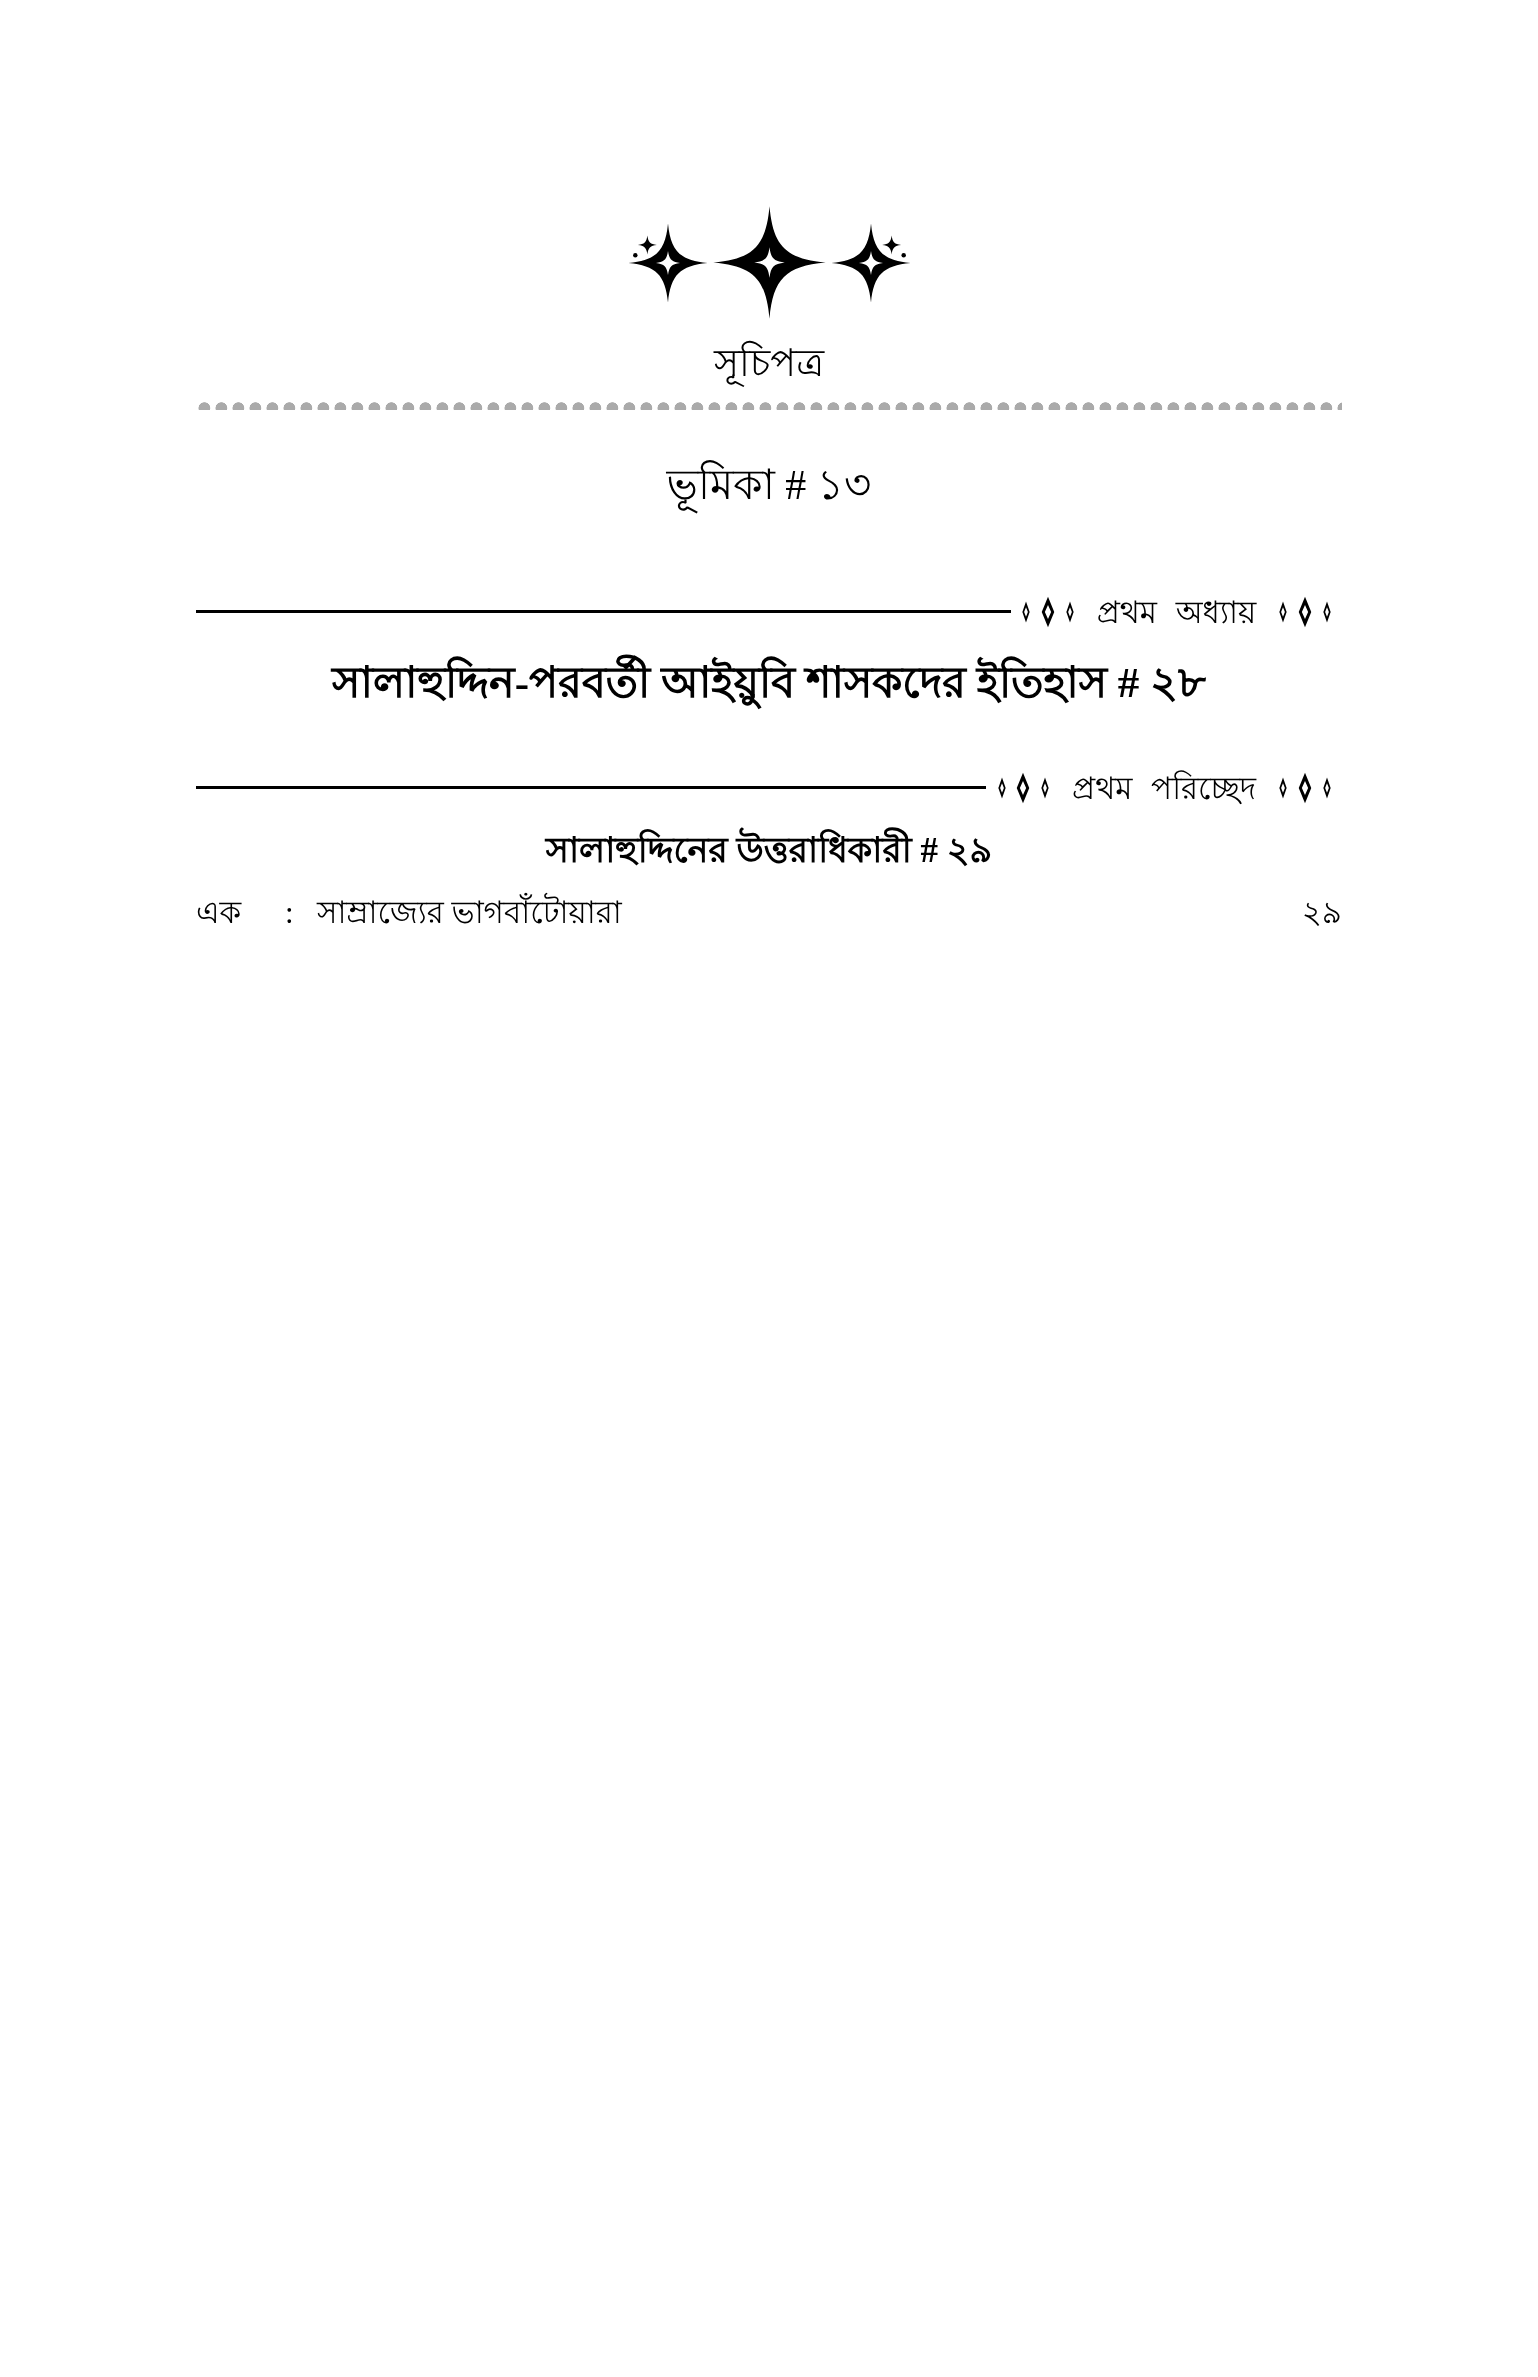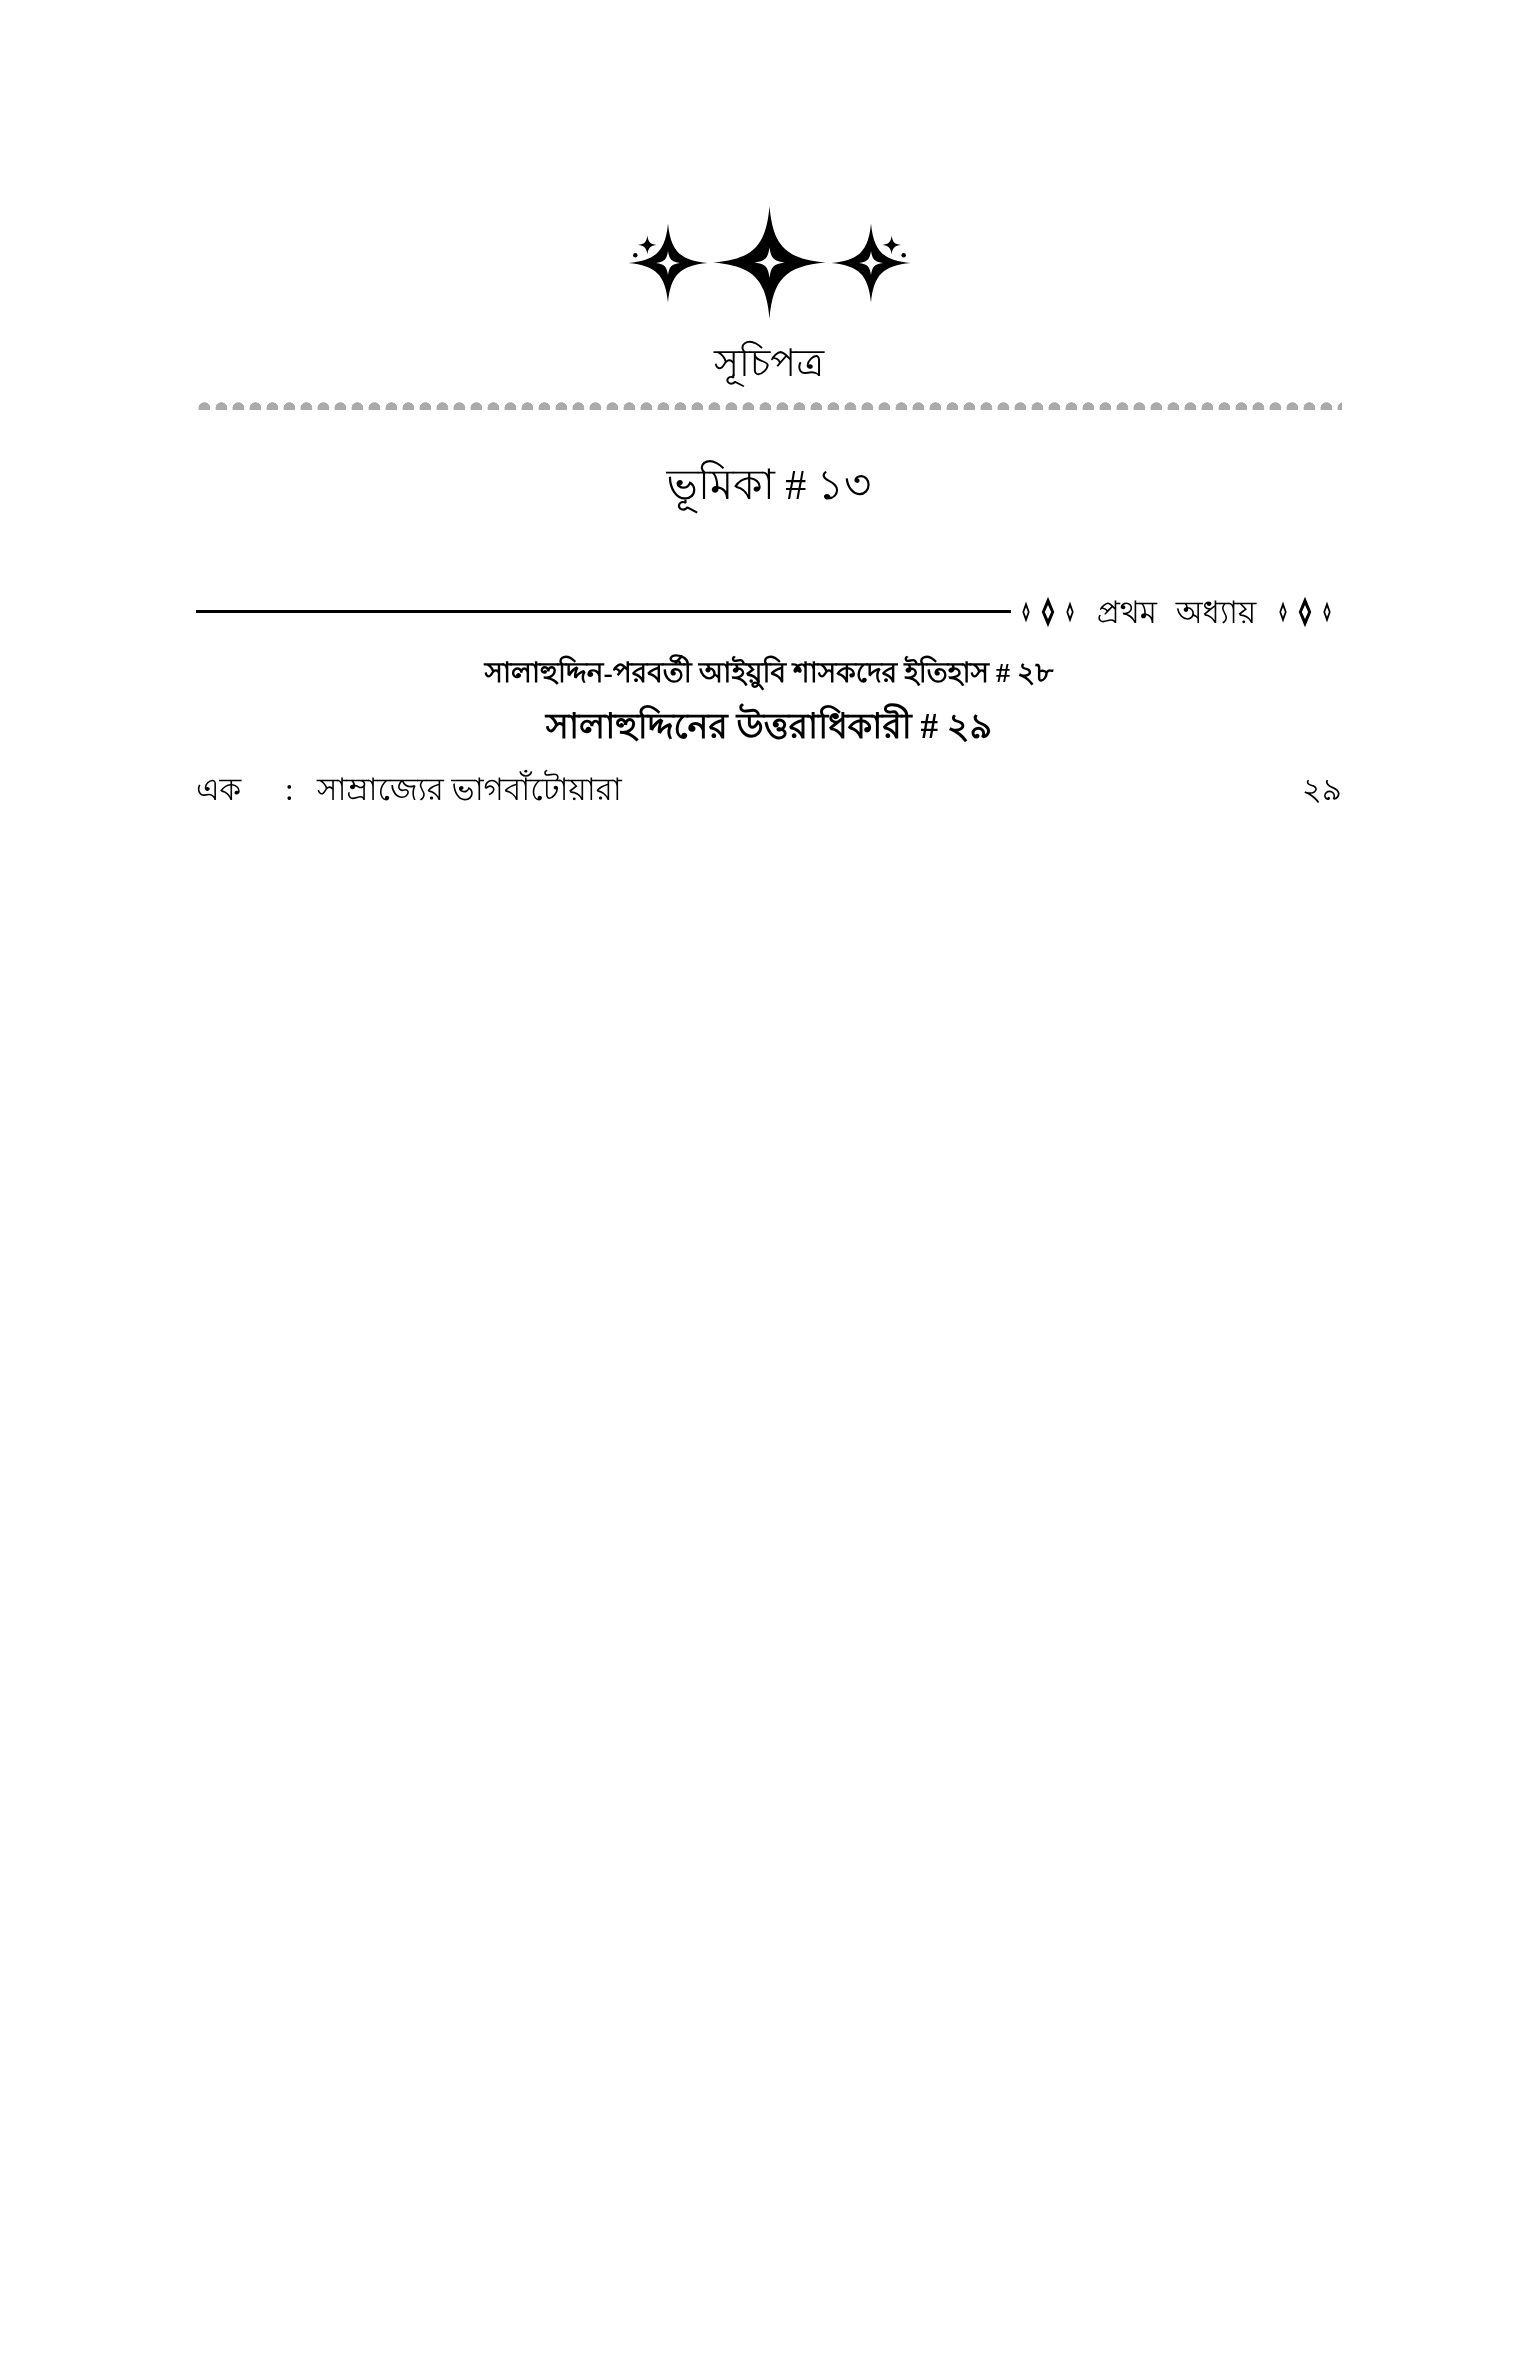--- a/index.html
+++ b/index.html
@@ -101,21 +101,21 @@
     top: 1.9px;
   }
 
   .chapter-divider { margin-top: 73px; }
   .section-divider { margin-top: 52px; }
 
   
   .chapter-title {
     margin-top: 17px;
     text-align: center;
-    font-size: 28px;
+    font-size: 43px;
     font-weight: bold;
     line-height: 1.28;
   }
   .section-title {
     margin-top: 15px;
     text-align: center;
     font-size: 35px;
     font-weight: bold;
     line-height: 1.28;
   }
@@ -198,20 +198,47 @@
         </svg>
       <svg width="16" height="24" viewBox="0 0 30 46">
           <path d="M15 3 L22 23 L15 43 L8 23 Z M15 14 L18.6 23 L15 32 L11.4 23 Z" fill="#000" fill-rule="evenodd"></path>
         </svg>
     </span>
     <span class="rule short"></span>
   </div>
 
   <div class="chapter-title">সালাহুদ্দিন-পরবর্তী আইয়ুবি শাসকদের ইতিহাস # ২৮</div>
 
+  <div class="divider section-divider">
+    <span class="rule"></span>
+    <span class="orn">
+      <svg width="16" height="24" viewBox="0 0 30 46">
+          <path d="M15 3 L22 23 L15 43 L8 23 Z M15 14 L18.6 23 L15 32 L11.4 23 Z" fill="#000" fill-rule="evenodd"></path>
+        </svg>
+      <svg width="24" height="32" viewBox="0 0 30 46">
+          <path d="M15 1 L24 23 L15 45 L6 23 Z M15 13 L19.5 23 L15 33 L10.5 23 Z" fill="#000" fill-rule="evenodd"></path>
+        </svg>
+      <svg width="16" height="24" viewBox="0 0 30 46">
+          <path d="M15 3 L22 23 L15 43 L8 23 Z M15 14 L18.6 23 L15 32 L11.4 23 Z" fill="#000" fill-rule="evenodd"></path>
+        </svg>
+    </span>
+    <span class="dlabel">প্রথম পরিচ্ছেদ</span>
+    <span class="orn">
+      <svg width="16" height="24" viewBox="0 0 30 46">
+          <path d="M15 3 L22 23 L15 43 L8 23 Z M15 14 L18.6 23 L15 32 L11.4 23 Z" fill="#000" fill-rule="evenodd"></path>
+        </svg>
+      <svg width="24" height="32" viewBox="0 0 30 46">
+          <path d="M15 1 L24 23 L15 45 L6 23 Z M15 13 L19.5 23 L15 33 L10.5 23 Z" fill="#000" fill-rule="evenodd"></path>
+        </svg>
+      <svg width="16" height="24" viewBox="0 0 30 46">
+          <path d="M15 3 L22 23 L15 43 L8 23 Z M15 14 L18.6 23 L15 32 L11.4 23 Z" fill="#000" fill-rule="evenodd"></path>
+        </svg>
+    </span>
+    <span class="rule short"></span>
+  </div>
 
   <div class="section-title">সালাহুদ্দিনের উত্তরাধিকারী # ২৯</div>
 
   <table class="entries">
     <tbody>
       <tr>
         <td class="num">এক</td>
         <td class="colon">:</td>
         <td class="title">সাম্রাজ্যের ভাগবাঁটোয়ারা</td>
         <td class="page">২৯</td>

